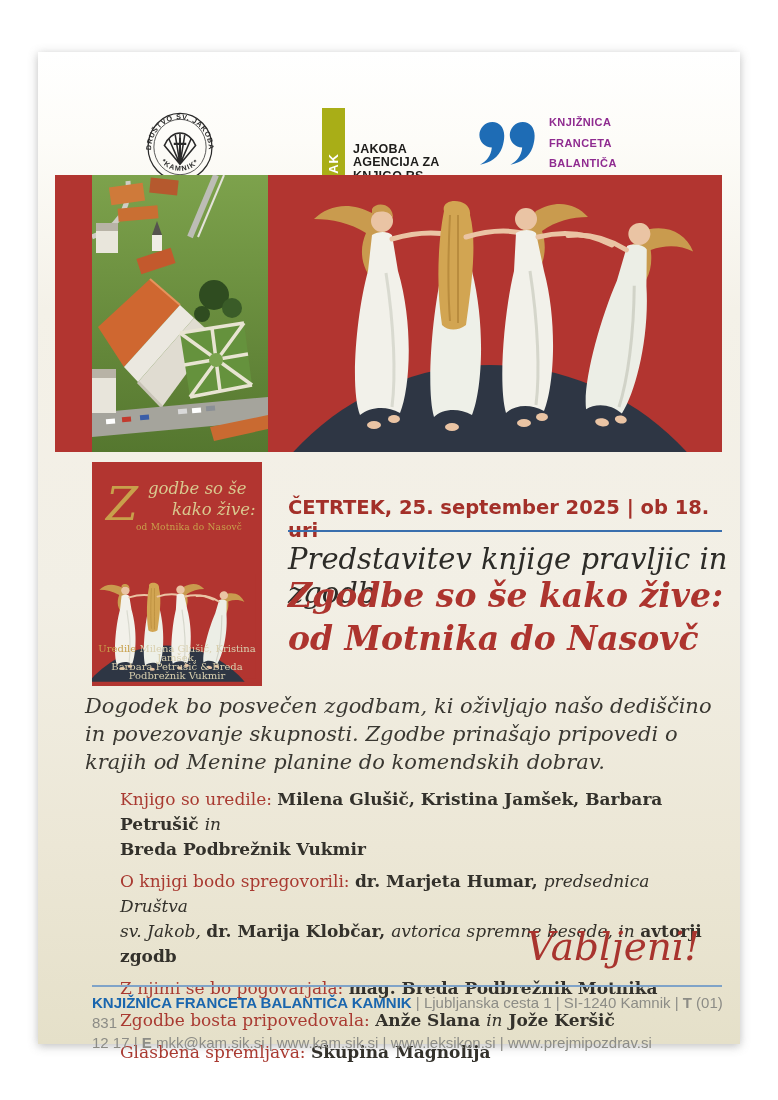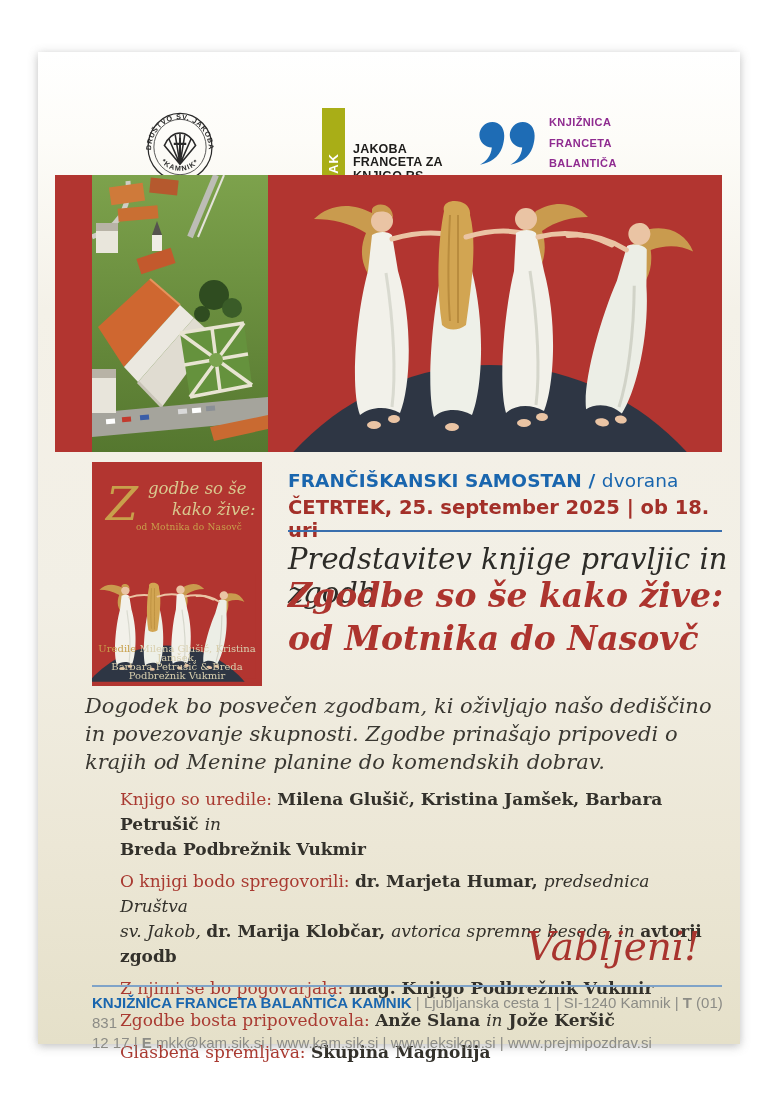--- a/index.html
+++ b/index.html
@@ -140,21 +140,21 @@
       </svg>
 
       <div class="jak">
         <div class="jak-bar">
           <svg width="23" height="77" viewBox="0 0 23 77">
             <text x="-74" y="16" transform="rotate(-90)" font-family="Liberation Sans, sans-serif" font-weight="bold" font-size="13" fill="#ffffff" letter-spacing="1">JAK</text>
           </svg>
         </div>
         <div class="jak-text">
           <div>JAKOBA</div>
-          <div>FRANCETA ZA</div>
+          <div>AGENCIJA ZA</div>
           <div>KNJIGO RS</div>
         </div>
       </div>
 
       <div class="lib">
         <svg class="lib-quotes" viewBox="0 0 84 68">
           <g fill="#1e6cb5">
             <path d="M21,2 C10,2 2,11 2,21 c0,10 8,18 18,18 c-1,12 -8,20 -17,25 c15,-3 27,-11 32,-25 c2,-6 3,-11 3,-17 C38,10 31,2 21,2 Z"></path>
             <path d="M65,2 C54,2 46,11 46,21 c0,10 8,18 18,18 c-1,12 -8,20 -17,25 c15,-3 27,-11 32,-25 c2,-6 3,-11 3,-17 C82,10 75,2 65,2 Z"></path>
           </g>
@@ -231,37 +231,34 @@
         <div class="l1">godbe so še</div>
         <div class="l2">kako žive:</div>
       </div>
       <div class="cover-sub">od Motnika do Nasovč</div>
       <svg class="cover-dancers" viewBox="20 10 414 267" preserveAspectRatio="xMidYMax slice">
         <use href="#dancers"></use>
       </svg>
       <div class="cover-credits"><span class="seg-gold">Uredile </span><span class="seg-cream">Milena Glušič, Kristina Jamšek,</span><br><span class="seg-cream">Barbara Petrušič &amp; Breda Podbrežnik Vukmir</span></div>
     </div>
 
-    <div class="venue">
-      <span>FRANČIŠKANSKI SAMOSTAN</span><span> / </span><span class="room">dvorana</span>
-    </div>
     <div class="datetime">ČETRTEK, 25. september 2025 | ob 18. uri</div>
     <div class="blue-rule"></div>
     <div class="subtitle">Predstavitev knjige pravljic in zgodb</div>
     <div class="main-title">
       <div>Zgodbe so še kako žive:</div>
       <div>od Motnika do Nasovč</div>
     </div>
 
     <div class="desc">Dogodek bo posvečen zgodbam, ki oživljajo našo dediščino in povezovanje skupnosti. Zgodbe prinašajo pripovedi o krajih od Menine planine do komendskih dobrav.</div>
 
     <div class="credits">
       <div class="credit"><span class="seg-label">Knjigo so uredile: </span><span class="seg-bold">Milena Glušič, Kristina Jamšek, Barbara Petrušič </span><span class="seg-italic">in</span><br><span class="seg-bold">Breda Podbrežnik Vukmir</span></div>
       <div class="credit"><span class="seg-label">O knjigi bodo spregovorili: </span><span class="seg-bold">dr. Marjeta Humar, </span><span class="seg-italic">predsednica Društva</span><br><span class="seg-italic">sv. Jakob, </span><span class="seg-bold">dr. Marija Klobčar, </span><span class="seg-italic">avtorica spremne besede, in </span><span class="seg-bold">avtorji zgodb</span></div>
-      <div class="credit"><span class="seg-label">Z njimi se bo pogovarjala: </span><span class="seg-bold">mag. Knjigo Podbrežnik Vukmir</span></div>
+      <div class="credit"><span class="seg-label">Z njimi se bo pogovarjala: </span><span class="seg-bold">mag. Breda Podbrežnik Motnika</span></div>
       <div class="credit"><span class="seg-label">Zgodbe bosta pripovedovala: </span><span class="seg-bold">Anže Slana </span><span class="seg-italic">in</span><span class="seg-bold"> Jože Keršič</span></div>
       <div class="credit"><span class="seg-label">Glasbena spremljava: </span><span class="seg-bold">Skupina Magnolija</span></div>
     </div>
 
     <div class="invite">Vabljeni!</div>
 
     <div class="footer-rule"></div>
     <div class="footer"><span class="seg-blue">KNJIŽNICA FRANCETA BALANTIČA KAMNIK</span><span class="seg-gray"> | Ljubljanska cesta 1 | SI-1240 Kamnik | </span><span class="seg-graybold">T</span><span class="seg-gray"> (01) 831</span><br><span class="seg-gray">12 17 | </span><span class="seg-graybold">E</span><span class="seg-gray"> mkk@kam.sik.si | www.kam.sik.si | www.leksikon.si | www.prejmipozdrav.si</span></div>
 
   </div>

